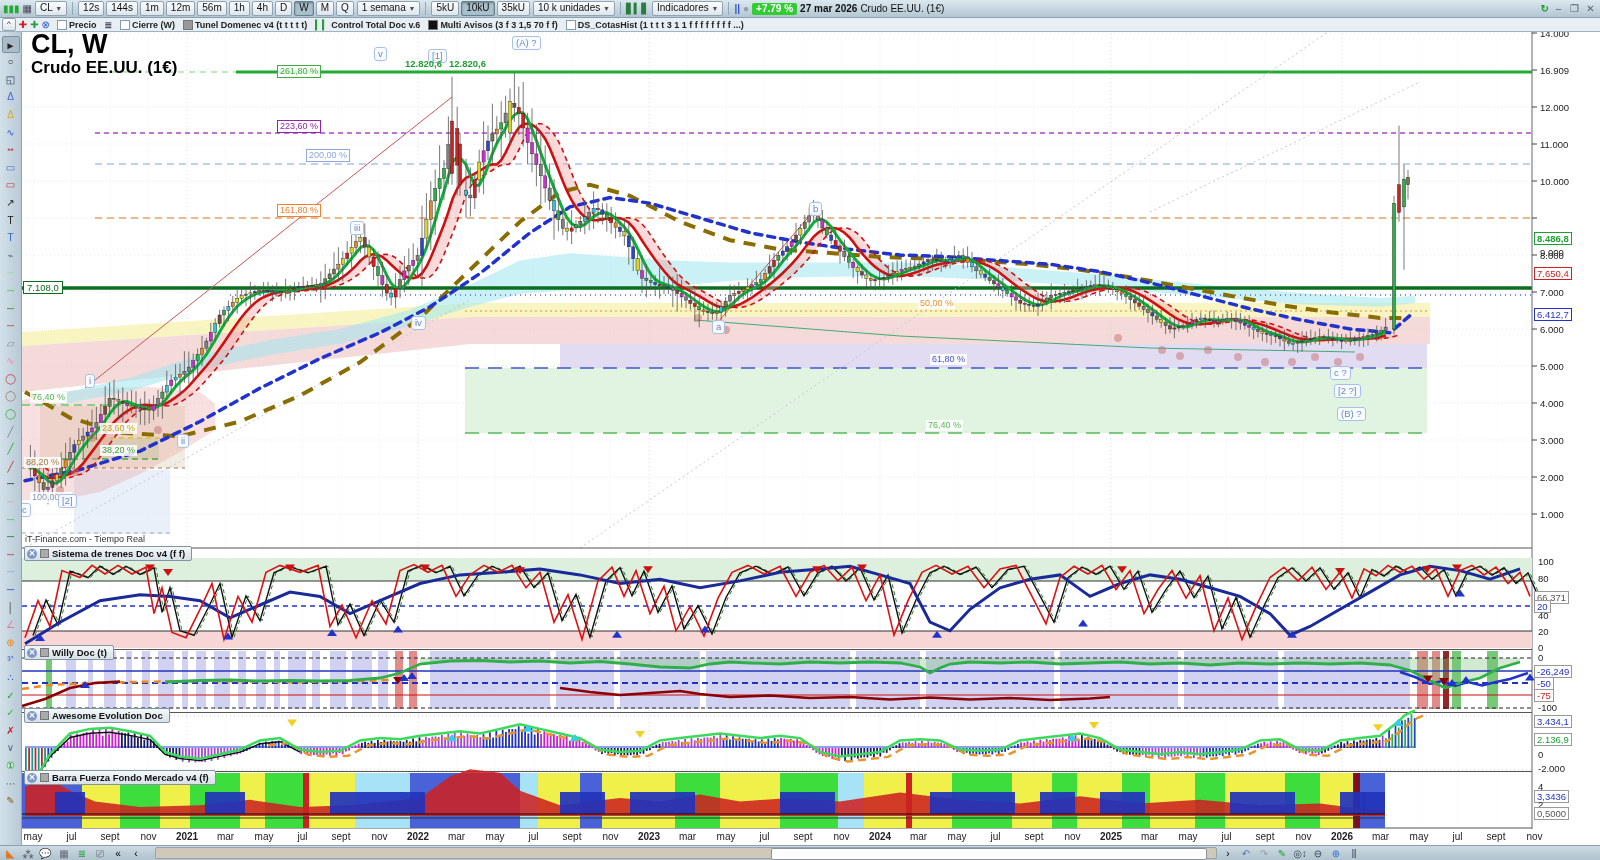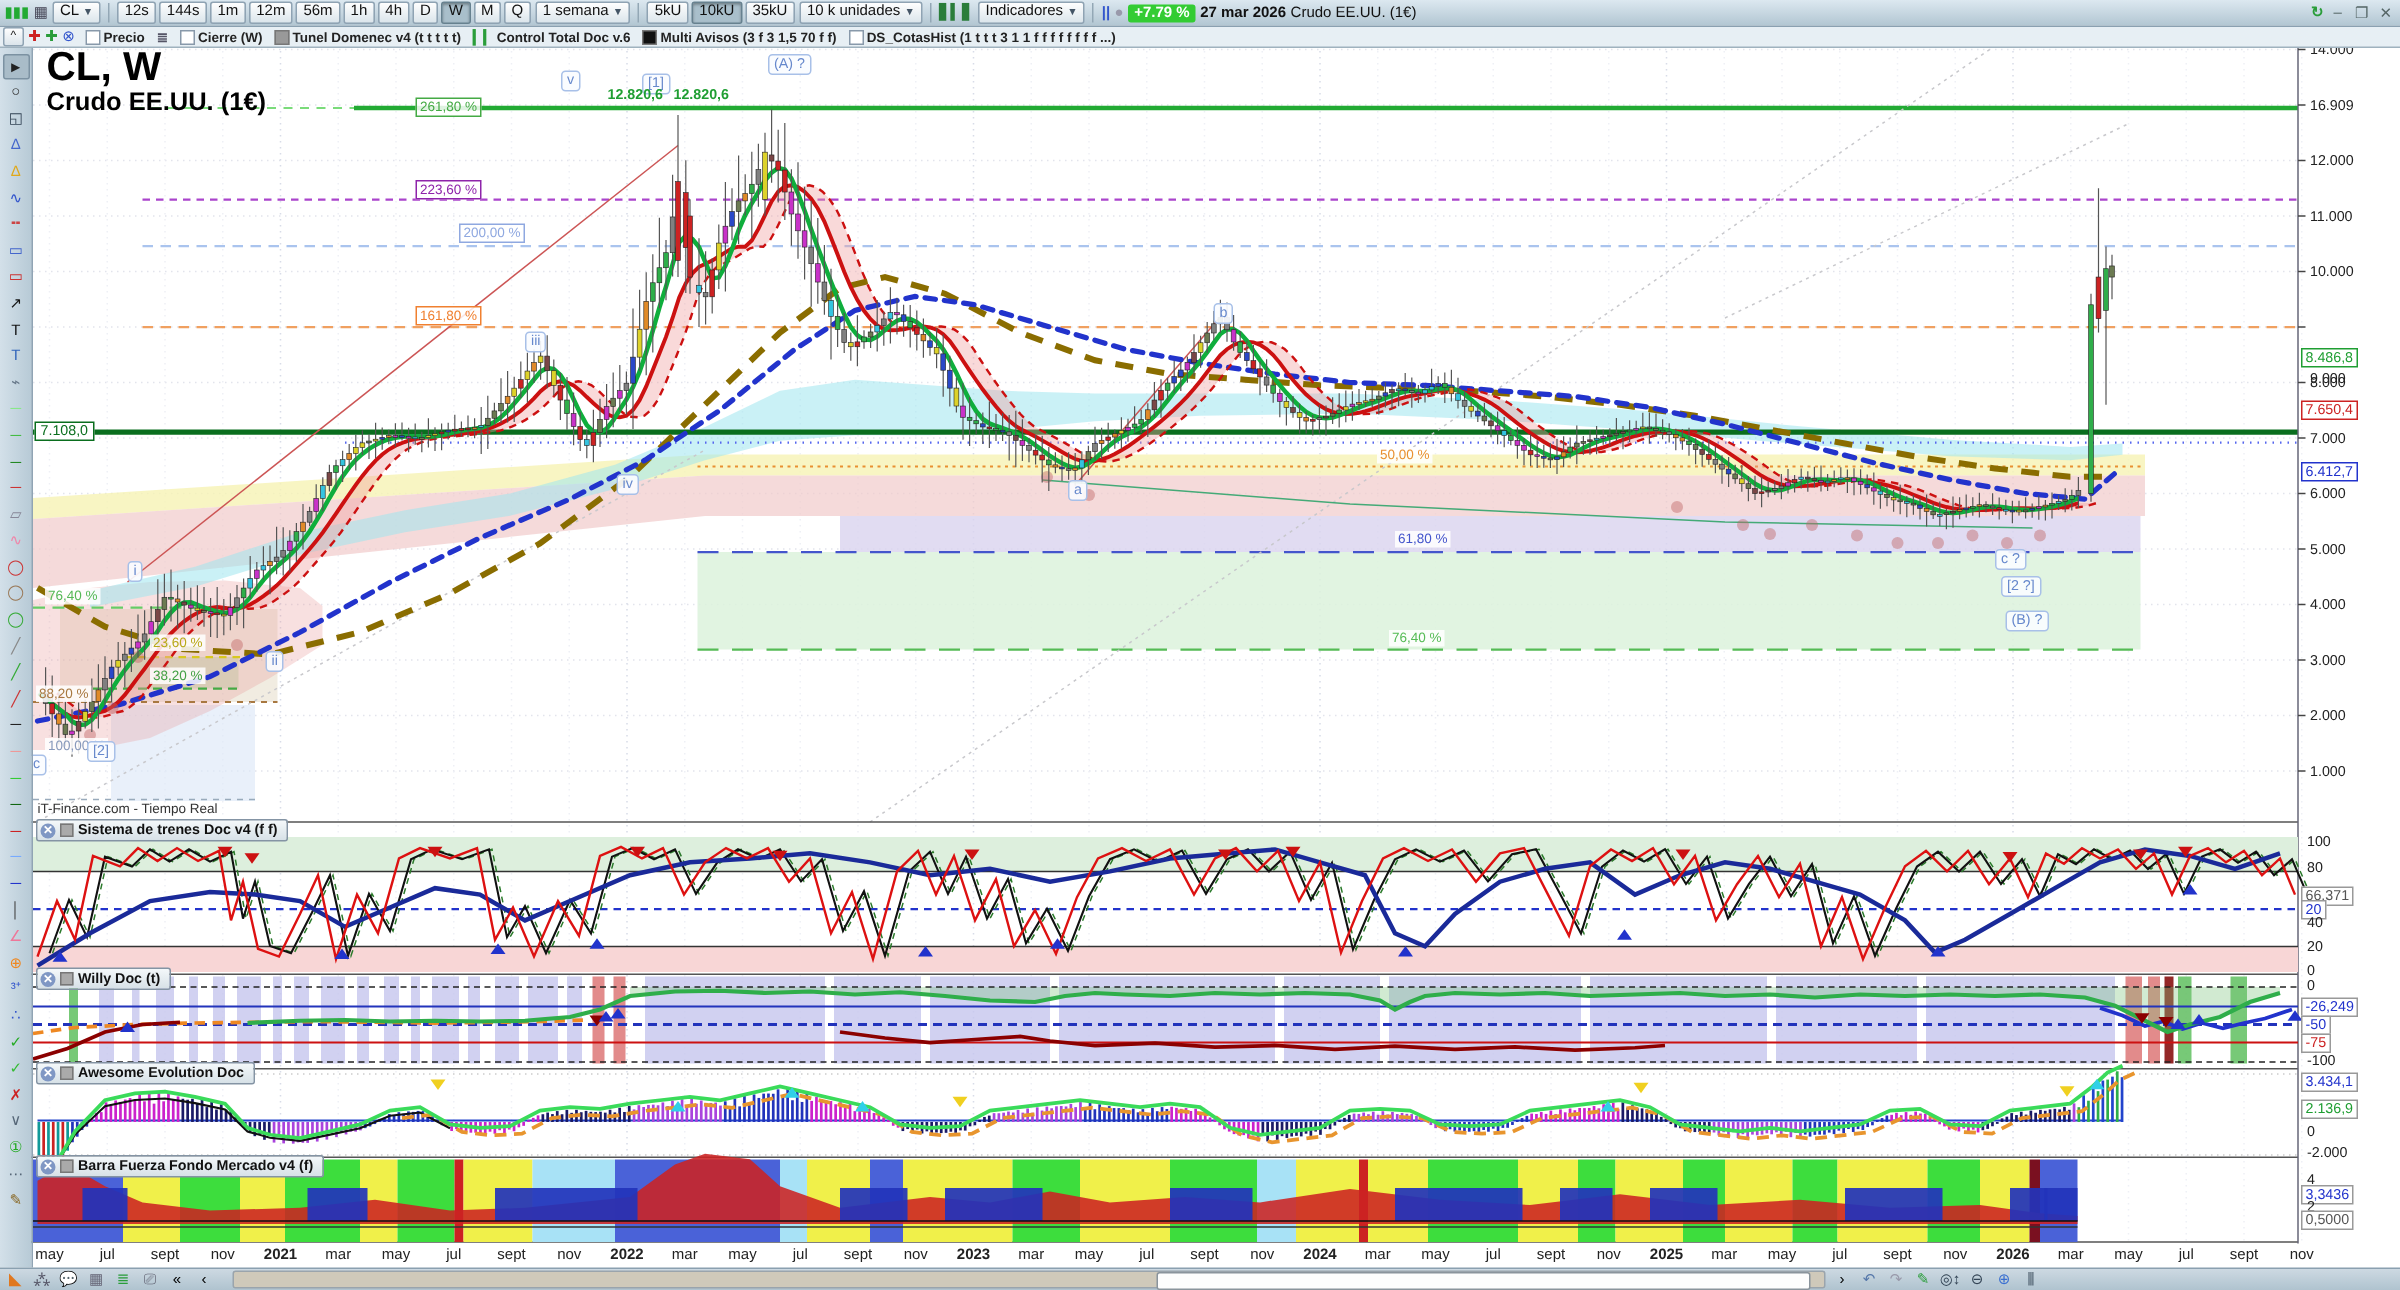--- a/index.html
+++ b/index.html
@@ -1463,21 +1463,21 @@
       <div class="tick" style="left: 1540px; top: 176px;">10.000</div>
       <div class="tick" style="left: 1540px; top: 213px; margin-top: 34px;">9.000</div>
       <div class="tick" style="left: 1540px; top: 250px;">8.000</div>
       <div class="tick" style="left: 1540px; top: 287px;">7.000</div>
       <div class="tick" style="left: 1540px; top: 324px;">6.000</div>
       <div class="tick" style="left: 1540px; top: 361px;">5.000</div>
       <div class="tick" style="left: 1540px; top: 398px;">4.000</div>
       <div class="tick" style="left: 1540px; top: 435px;">3.000</div>
       <div class="tick" style="left: 1540px; top: 472px;">2.000</div>
       <div class="tick" style="left: 1540px; top: 509px;">1.000</div>
-      <div class="vbox" style="left: 1534px; top: 232px; color: rgb(31, 158, 50); border-color: rgb(31, 158, 50);">8.486,8</div>
+      <div class="vbox" style="left: 1534px; top: 232px; color: rgb(31, 158, 50); border-color: rgb(31, 158, 50); font-weight: bold;">8.486,8</div>
       <div class="vbox" style="left: 1534px; top: 267px; color: rgb(204, 34, 34); border-color: rgb(204, 34, 34);">7.650,4</div>
       <div class="vbox" style="left: 1534px; top: 308px; color: rgb(34, 51, 204); border-color: rgb(34, 51, 204);">6.412,7</div>
       <div class="tick" style="left: 1538px; top: 556px;">100</div>
       <div class="tick" style="left: 1538px; top: 573px;">80</div>
       <div class="vbox" style="left: 1534px; top: 591px; color: rgb(85, 85, 85); border-color: rgb(153, 153, 153);">66,371</div>
       <div class="vbox" style="left: 1534px; top: 600px; color: rgb(34, 51, 204); border-color: rgb(153, 153, 153);">20</div>
       <div class="tick" style="left: 1538px; top: 610px;">40</div>
       <div class="tick" style="left: 1538px; top: 626px;">20</div>
       <div class="tick" style="left: 1538px; top: 642px;">0</div>
       <div class="tick" style="left: 1538px; top: 652px;">0</div>

